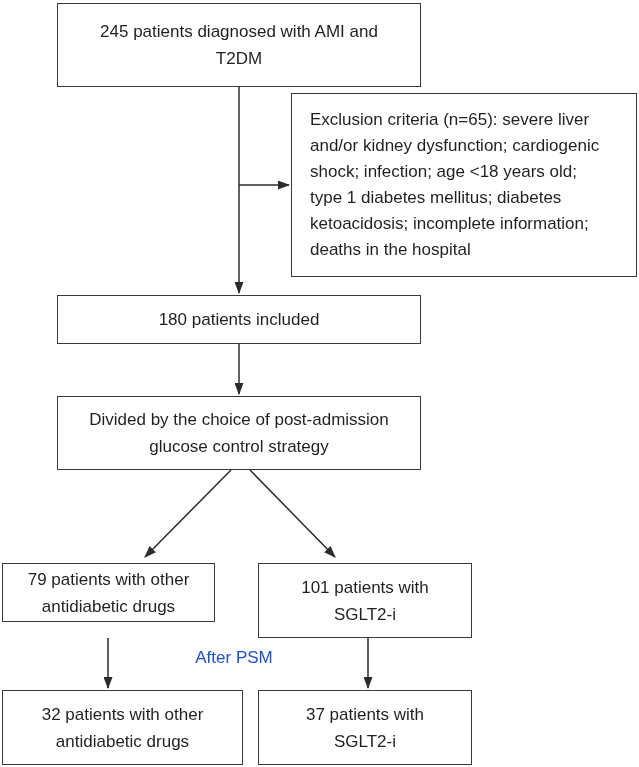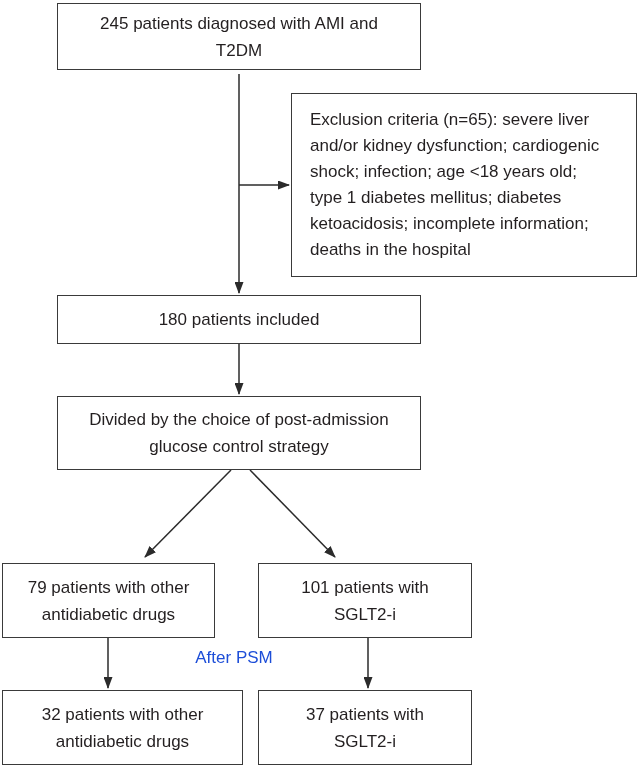--- a/index.html
+++ b/index.html
@@ -30,25 +30,25 @@
     line-height: 27px;
     color: #231f20;
   }
   .box span { display: block; }
   .box.left-align {
     align-items: flex-start;
     text-align: left;
     padding: 18px 18px;
     line-height: 26px;
   }
-  .b-initial   { left: 57px;  top: 3px;   width: 364px; height: 67px; }
+  .b-initial   { left: 57px;  top: 3px;   width: 364px; height: 84px; }
   .b-exclusion { left: 291px; top: 93px;  width: 346px; height: 184px; }
   .b-included  { left: 57px;  top: 295px; width: 364px; height: 49px; }
   .b-divided   { left: 57px;  top: 396px; width: 364px; height: 74px; }
-  .b-other79   { left: 2px;   top: 563px; width: 213px; height: 75px; }
+  .b-other79   { left: 2px;   top: 563px; width: 213px; height: 59px; }
   .b-sglt101   { left: 258px; top: 563px; width: 214px; height: 75px; text-align: center; }
   .b-other32   { left: 2px;   top: 690px; width: 241px; height: 75px; }
   .b-sglt37    { left: 258px; top: 690px; width: 214px; height: 75px; }
   .psm-label {
     position: absolute;
     left: 159px; top: 645px; width: 150px;
     text-align: center;
     font-size: 17px;
     line-height: 26px;
     color: #1d4ed8;

